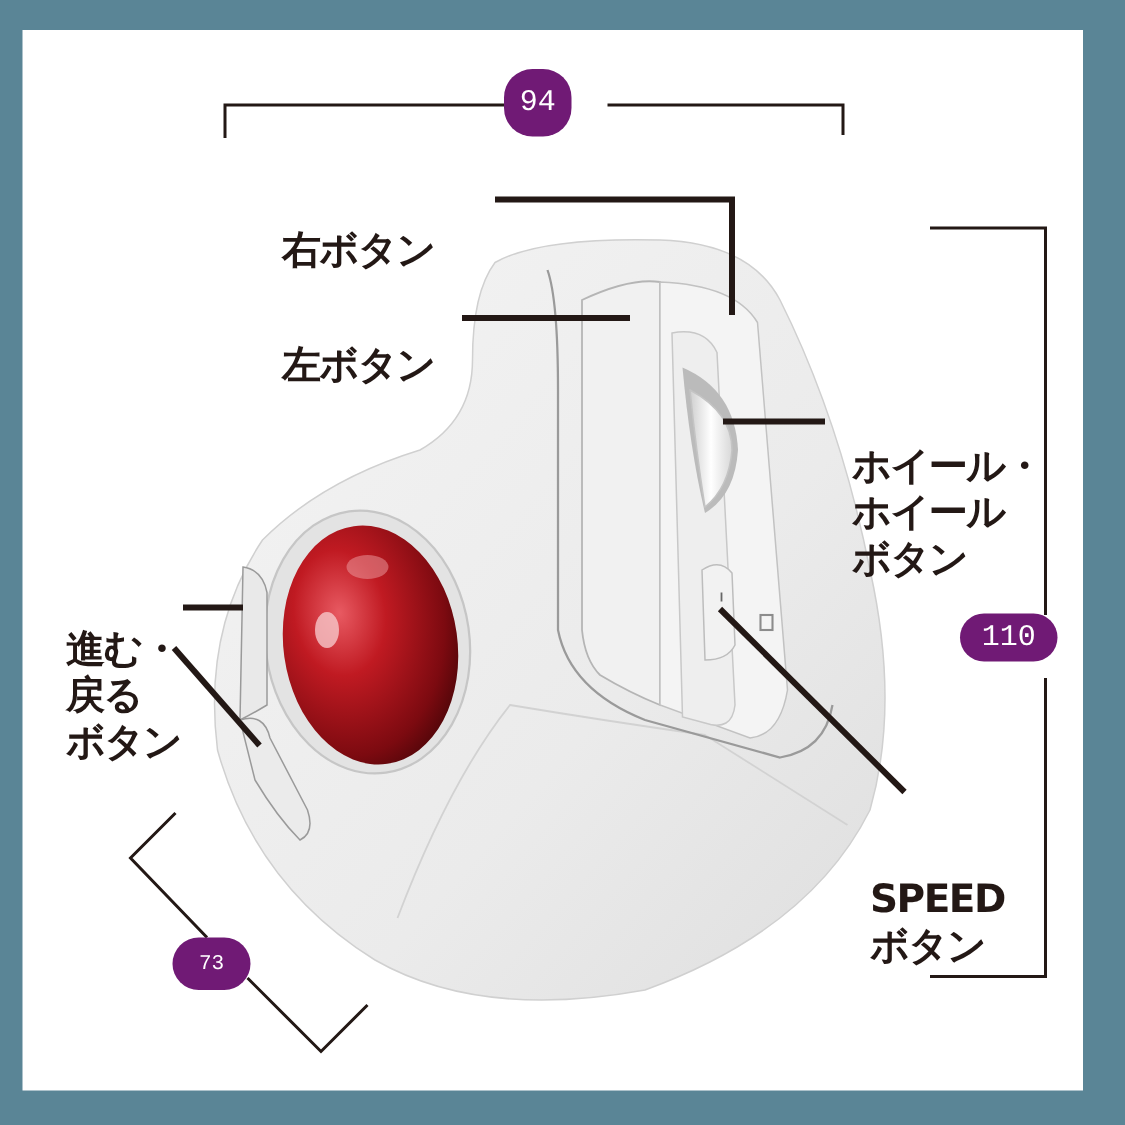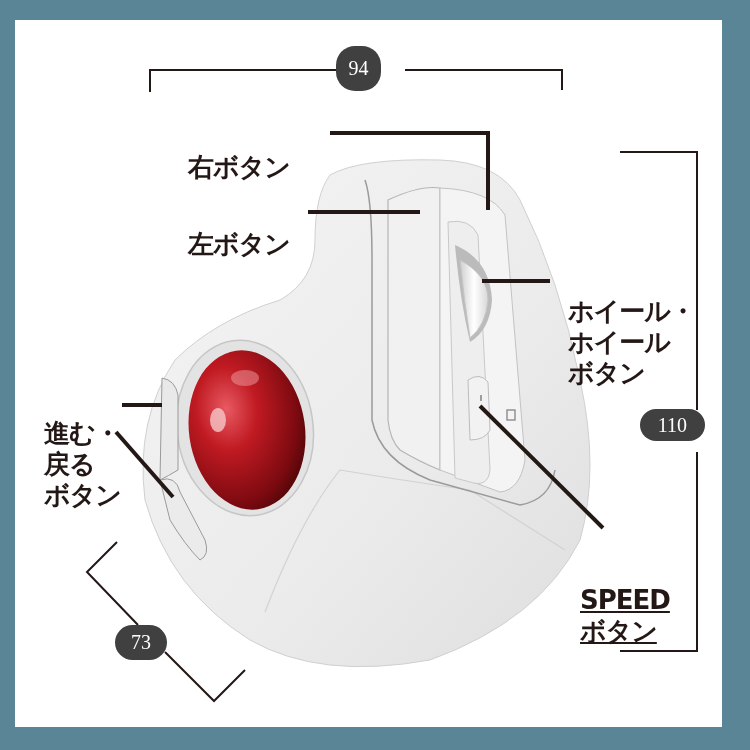--- a/index.html
+++ b/index.html
@@ -2,22 +2,22 @@
 <html><head>
 <meta charset="utf-8">
 <style>
   html, body { margin: 0; padding: 0; }
   body { width: 750px; height: 750px; background: #5a8596; position: relative; overflow: hidden;
          font-family: "DejaVu Sans", "Liberation Sans", sans-serif; }
   .panel { position: absolute; left: 15px; top: 20px; width: 707px; height: 707px; background: #ffffff; }
   .art { position: absolute; left: 0; top: 0; width: 750px; height: 750px; }
   .label { position: absolute; color: #231815; font-weight: bold; font-size: 26px; line-height: 31px;
            letter-spacing: -1px; white-space: pre; margin-top: 32px; }
-  .dim-box { position: absolute; background: #404040; color: #ffffff; font-size: 20px;
-             display: flex; align-items: center; justify-content: center; font-family: Liberation Serif, serif; border-radius: 19px; }
+  .dim-box { position: absolute; background: #701a75; color: #ffffff; font-size: 20px;
+             display: flex; align-items: center; justify-content: center; font-family: Liberation Mono, monospace; border-radius: 19px; }
 </style>
 </head>
 <body>
 
 <div class="panel"></div>
 
 <svg class="art" viewBox="0 0 750 750">
   <defs>
     <radialGradient id="ballGrad" cx="0.35" cy="0.35" r="0.75">
       <stop offset="0" stop-color="#e85a62"></stop>
@@ -95,24 +95,24 @@
     <line x1="308" y1="212" x2="420" y2="212"></line>
     <line x1="482" y1="281" x2="550" y2="281"></line>
     <line x1="122" y1="405" x2="162" y2="405"></line>
     <line x1="116" y1="432" x2="173" y2="497"></line>
     <line x1="480" y1="406" x2="603" y2="528"></line>
   </g>
 </svg>
 
 <div class="dim-box" style="left:336px; top:46px; width:45px; height:45px;">94</div>
 <div class="dim-box" style="left:640px; top:409px; width:65px; height:32px;">110</div>
-<div class="dim-box" style="left:115px; top:625px; width:52px; height:35px; font-size:20px;">73</div>
+<div class="dim-box" style="left:115px; top:625px; width:52px; height:35px; font-size:14px;">73</div>
 
 <div class="label" style="left:188px; top:120px;">右ボタン</div>
 <div class="label" style="left:188px; top:197px;">左ボタン</div>
 <div class="label" style="left:568px; top:264px;">ホイール・
 ホイール
 ボタン</div>
 <div class="label" style="left:44px; top:386px;">進む・
 戻る
 ボタン</div>
-<div class="label" style="left:580px; top:553px;text-decoration:underline;">SPEED
+<div class="label" style="left:580px; top:553px;">SPEED
 ボタン</div>
 
 </body></html>

